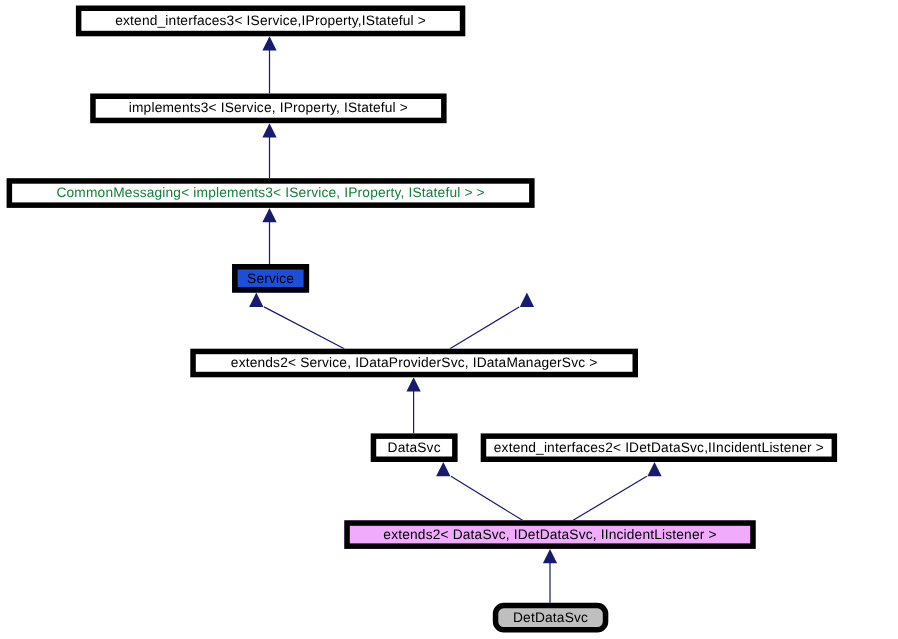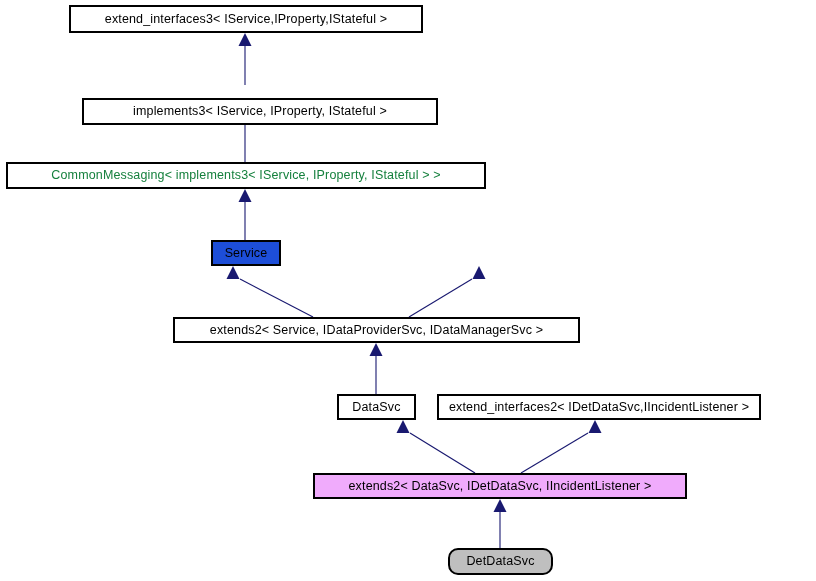--- a/index.html
+++ b/index.html
@@ -19,21 +19,21 @@
     position: absolute;
     left: 0;
     top: 0;
     width: 816px;
     height: 581px;
     pointer-events: none;
   }
   .node {
     position: absolute;
     box-sizing: border-box;
-    border: 2px solid #7f1d1d;
+    border: 5px solid #7f1d1d;
     background: #ffffff;
     color: #000000;
     font-size: 12.5px;
     line-height: 1;
     display: flex;
     align-items: center;
     justify-content: center;
     white-space: nowrap;
     letter-spacing: 0.15px;
     z-index: 2;
@@ -84,21 +84,21 @@
         <polygon points="595,420 588.5,433 601.5,433" fill="#191970"></polygon>
       </g>
       <g>
         <path d="M 500,548 L 500,507" stroke="#191970" stroke-width="1.1" fill="none"></path>
         <polygon points="500,499 493.5,512 506.5,512" fill="#191970"></polygon>
       </g>
     </svg>
 <div class="node" style="left: 69px; top: 5px; width: 354px; height: 28px; border-color: rgb(0, 0, 0); background: rgb(255, 255, 255); color: rgb(0, 0, 0);">
       <span class="node-label">extend_interfaces3&lt; IService,IProperty,IStateful &gt;</span>
     </div>
-    <div class="node" style="left: 82px; top: 85px; width: 356px; height: 27px; border-color: rgb(0, 0, 0); background: rgb(255, 255, 255); color: rgb(0, 0, 0); margin-top: 13px;">
+    <div class="node" style="left: 82px; top: 85px; width: 324px; height: 27px; border-color: rgb(0, 0, 0); background: rgb(255, 255, 255); color: rgb(0, 0, 0);">
       <span class="node-label">implements3&lt; IService, IProperty, IStateful &gt;</span>
     </div>
     <div class="node" style="left: 6px; top: 162px; width: 480px; height: 27px; border-color: rgb(0, 0, 0); background: rgb(255, 255, 255); color: #15803d;">
       <span class="node-label">CommonMessaging&lt; implements3&lt; IService, IProperty, IStateful &gt; &gt;</span>
     </div>
     <div class="node" style="left: 211px; top: 240px; width: 70px; height: 26px; border-color: rgb(0, 0, 0); background: #1d4ed8; color: rgb(0, 0, 0);">
       <span class="node-label">Service</span>
     </div>
     <div class="node" style="left: 173px; top: 317px; width: 407px; height: 26px; border-color: rgb(0, 0, 0); background: rgb(255, 255, 255); color: rgb(0, 0, 0);">
       <span class="node-label">extends2&lt; Service, IDataProviderSvc, IDataManagerSvc &gt;</span>

